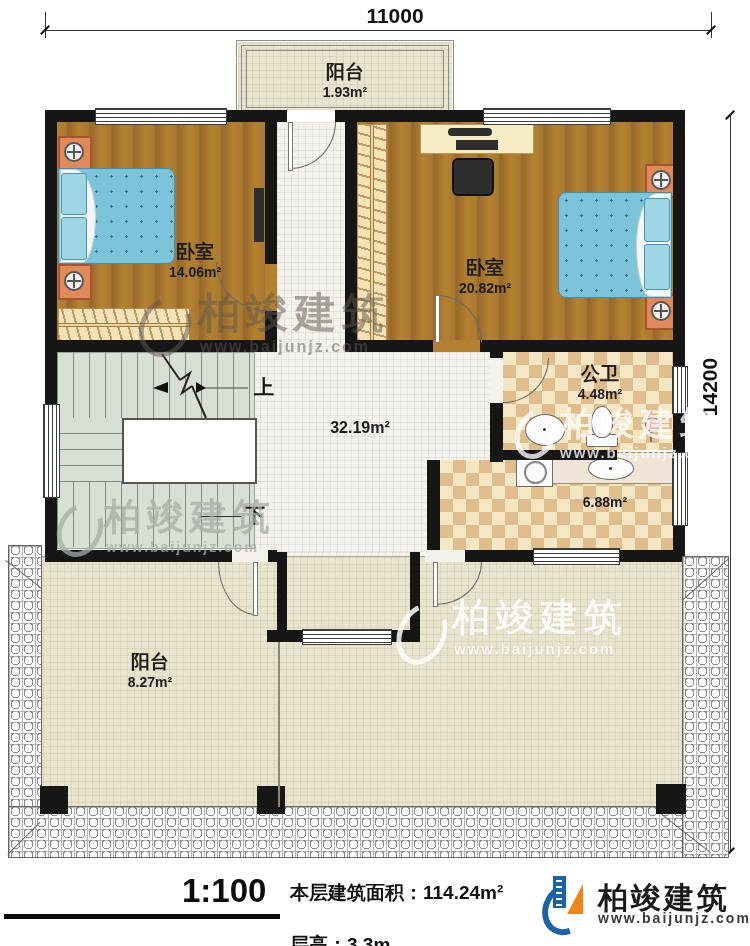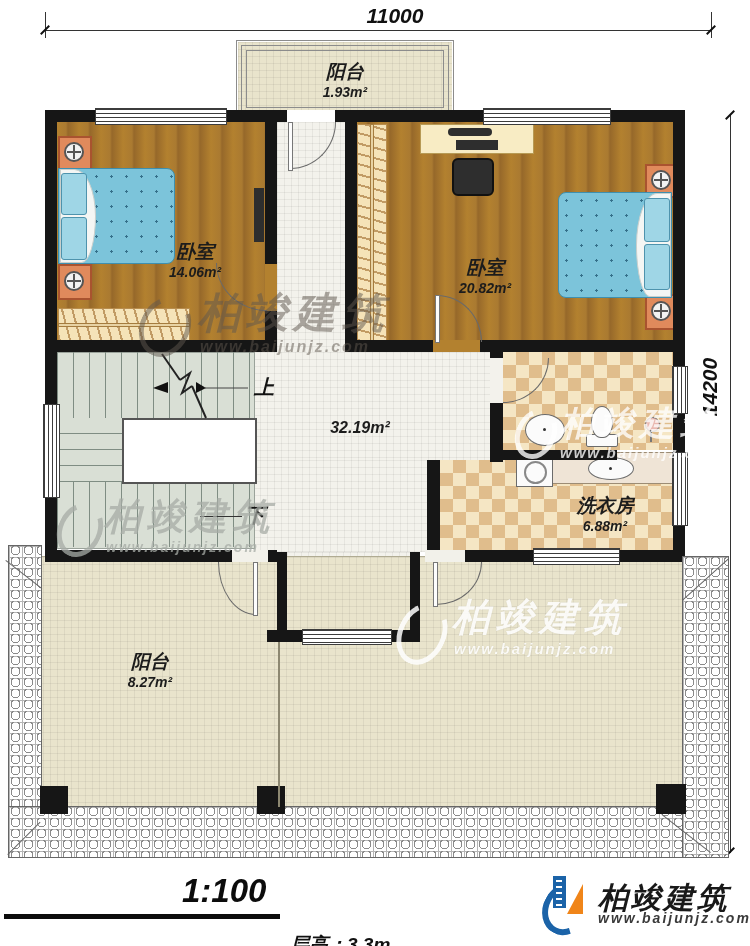--- a/index.html
+++ b/index.html
@@ -1,17 +1,17 @@
 <!DOCTYPE html>
 <html><head>
 <meta charset="utf-8">
 <style>
   html,body{margin:0;padding:0;background:#fff;}
   body{font-family:"Liberation Sans","DejaVu Sans",sans-serif;}
-  #canvas{position:relative;width:750px;height:946px;background:#ffffff;overflow:hidden;font-style:italic;}
+  #canvas{position:relative;width:750px;height:946px;background:#ffffff;overflow:hidden;}
   .abs{position:absolute;}
   
   .wall{position:absolute;background:#161616;}
   
   .grid{background-image:linear-gradient(rgba(0,0,0,.055) 1px,transparent 1px),linear-gradient(90deg,rgba(0,0,0,.055) 1px,transparent 1px);background-size:7px 7px;}
   .beige{background-color:#e9e4cc;}
   .hallf{background-color:#f3f2ec;}
   .wood{background:repeating-linear-gradient(90deg,#b3812f 0px,#aa7a31 9px,#96682a 11px,#b3812f 22px);}
   .checker{background:repeating-conic-gradient(#e0bd8c 0% 25%,#f5e6c4 0% 50%);background-size:26px 26px;}
   .stairbg{background-color:#d9dfd5;border:1px solid #9aa29a;}
@@ -252,31 +252,35 @@
     <div class="rname">卧室</div>
     <div class="rarea">14.06m²</div>
   </div>
   <div class="rlabel" style="left:420px;top:256px;width:130px;">
     <div class="rname">卧室</div>
     <div class="rarea">20.82m²</div>
   </div>
   <div class="rlabel" style="left:300px;top:418px;width:120px;">
     <div class="rarea" style="font-size:16px;">32.19m²</div>
   </div>
+  <div class="rlabel" style="left:540px;top:362px;width:120px;">
+    <div class="rname">公卫</div>
+    <div class="rarea">4.48m²</div>
+  </div>
   <div class="rlabel" style="left:545px;top:494px;width:120px;">
-    <div class="rname">洗衣房</div>
     <div class="rarea">6.88m²</div>
   </div>
   <div class="rlabel" style="left:90px;top:650px;width:120px;">
     <div class="rname">阳台</div>
     <div class="rarea">8.27m²</div>
   </div>
 
   <div class="tb-title" style="left:182px;top:872px;letter-spacing:0;">1:100</div>
   <div class="tb-rule" style="left:4px;top:914px;width:276px;height:5px;"></div>
+  <div class="tb-line" style="left:290px;top:880px;"><span>本层建筑面积：</span><span>114.24m²</span></div>
   <div class="tb-line" style="left:290px;top:932px;"><span>层高：</span><span>3.3m</span></div>
 
   <div class="abs" style="left:541px;top:872px;width:52px;height:58px;">
     <div class="logo-swoosh" style="left:2px;top:10px;"></div>
     <div class="logo-bldg" style="left:12px;top:4px;"></div>
     <div class="logo-wing" style="left:26px;top:12px;"></div>
   </div>
   <div class="brand-name" style="left:598px;top:878px;">柏竣建筑</div>
   <div class="brand-site" style="left:598px;top:910px;">www.baijunjz.com</div>
 

